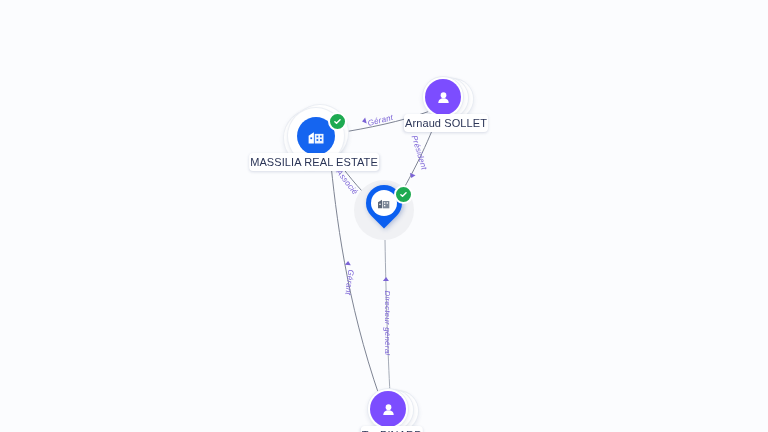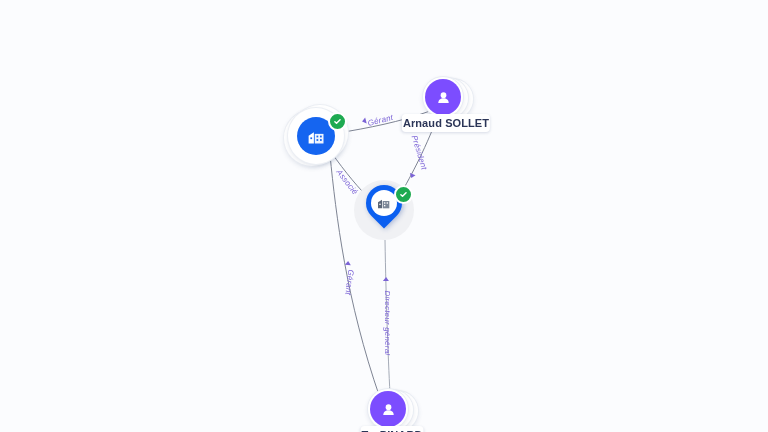--- a/index.html
+++ b/index.html
@@ -138,21 +138,20 @@
 
   
   .node-label {
     position: absolute;
     transform: translateX(-50%);
     white-space: nowrap;
     font-size: 11px;
     padding: 3px 1px;
     border-radius: 4px;
     letter-spacing: .1px;
-    font-weight: bold;
   }
   .node-label.plain {
     background: #ffffff;
     color: #2b3557;
     box-shadow: 0 1px 3px rgba(40,60,110,.17);
   }
   .node-label.selected {
     background: #1866f0;
     color: #ffffff;
     box-shadow: 0 1px 3px rgba(20,60,150,.3);
@@ -225,20 +224,21 @@
           <rect x="5" y="13" width="2" height="2" fill="#1565f0"></rect>
         </svg>
       </div>
       <div class="check-badge" style="left:40px; top:4px;">
         <svg width="9" height="9" viewBox="0 0 12 12">
           <path d="M2.5 6.2 L4.7 8.4 L9.4 3.6" fill="none" stroke="#ffffff" stroke-width="1.9" stroke-linecap="round" stroke-linejoin="round"></path>
         </svg>
       </div>
     </div>
   </div>
+  <div class="node-label plain" style="left:314px; top:153px;">MASSILIA REAL ESTATE</div>
 
   <div class="node" style="left:447px; top:99px;">
     <div class="person-node">
       <div class="pcard pc1"></div>
       <div class="pcard pc2"></div>
       <div class="pcard pc3"></div>
       <div class="pdisc">
         <svg width="19" height="19" viewBox="0 0 24 24">
           <circle cx="12" cy="9" r="3.6" fill="#ffffff"></circle>
           <path d="M5.4 19 C5.4 14.8 8.4 12.9 12 12.9 C15.6 12.9 18.6 14.8 18.6 19 Z" fill="#ffffff"></path>

